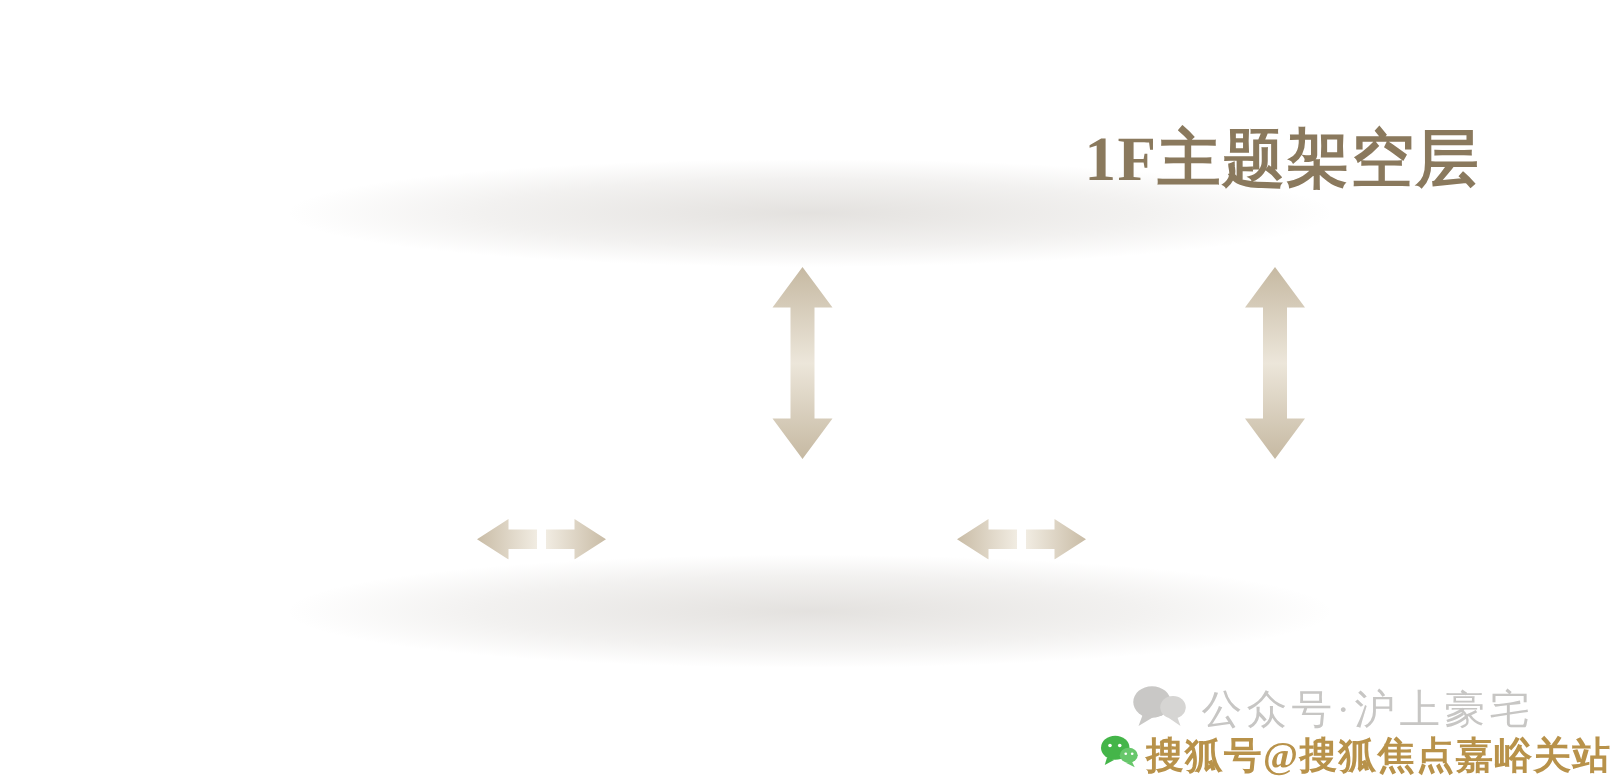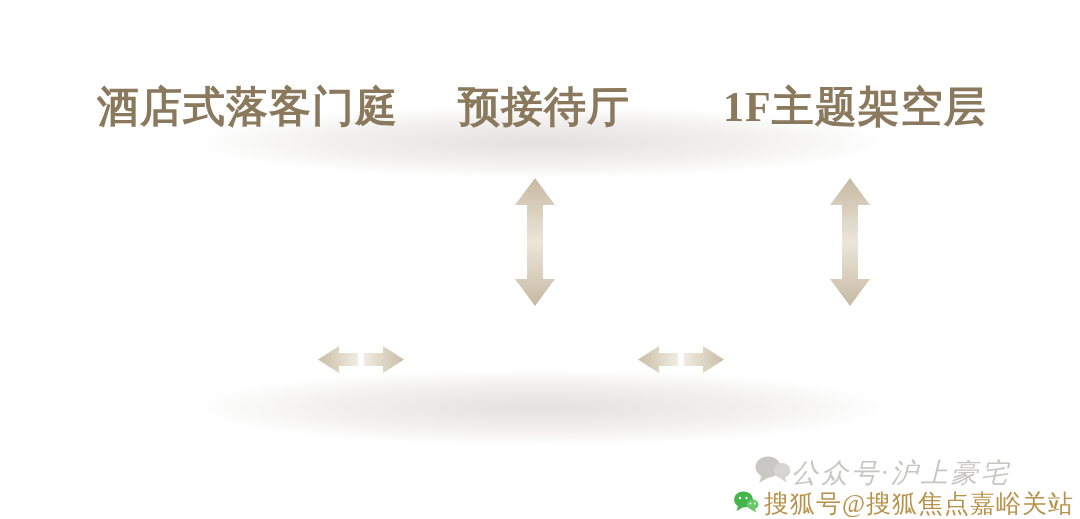--- a/index.html
+++ b/index.html
@@ -48,39 +48,40 @@
   .h-arrow-1-left  { left: 318px; top: 346px; }
   .h-arrow-1-right { left: 364px; top: 346px; }
   .h-arrow-2-left  { left: 638px; top: 346px; }
   .h-arrow-2-right { left: 684px; top: 346px; }
 
   .watermark-line1 {
     position: absolute;
     left: 755px;
     top: 455px;
     display: flex;
-    font-style: italic;
+    align-items: center;
+    gap: 10px;
   }
   .watermark-line1 .wm-text {
     font-size: 27px;
     color: #c7c6c4;
     letter-spacing: 3px;
     font-family: "Liberation Serif", "DejaVu Serif", serif;
   }
   .watermark-line2 {
     position: absolute;
     left: 733px;
     top: 487px;
     display: flex;
     align-items: center;
     gap: 5px;
   }
   .watermark-line2 .wm-text {
     font-size: 25px;
-    font-weight: normal;
+    font-weight: bold;
     color: #b8924a;
     letter-spacing: 1px;
     font-family: "Liberation Serif", "DejaVu Serif", serif;
   }
   .hidden-defs { position: absolute; width: 0; height: 0; overflow: hidden; }
 </style>
 </head>
 <body>
 
 <div class="canvas">
@@ -99,22 +100,20 @@
       <linearGradient id="hgradR" x1="0" y1="0" x2="1" y2="0">
         <stop offset="0" stop-color="#f1ece2"></stop>
         <stop offset="1" stop-color="#c9bca6"></stop>
       </linearGradient>
     </defs>
   </svg>
 
   <div class="glow glow-top"></div>
   <div class="glow glow-bottom"></div>
 
-  <div class="label lbl-top-left">酒店式落客门庭</div>
-  <div class="label lbl-top-center">预接待厅</div>
   <div class="label lbl-top-right">1F主题架空层</div>
 
 
   <div class="arrow v-arrow-center">
     <svg width="44" height="128" viewBox="0 0 44 128">
       <path d="M22 0 L42 27 L30 27 L30 101 L42 101 L22 128 L2 101 L14 101 L14 27 L2 27 Z" fill="url(#vgrad)"></path>
     </svg>
   </div>
   <div class="arrow v-arrow-right">
     <svg width="44" height="128" viewBox="0 0 44 128">

